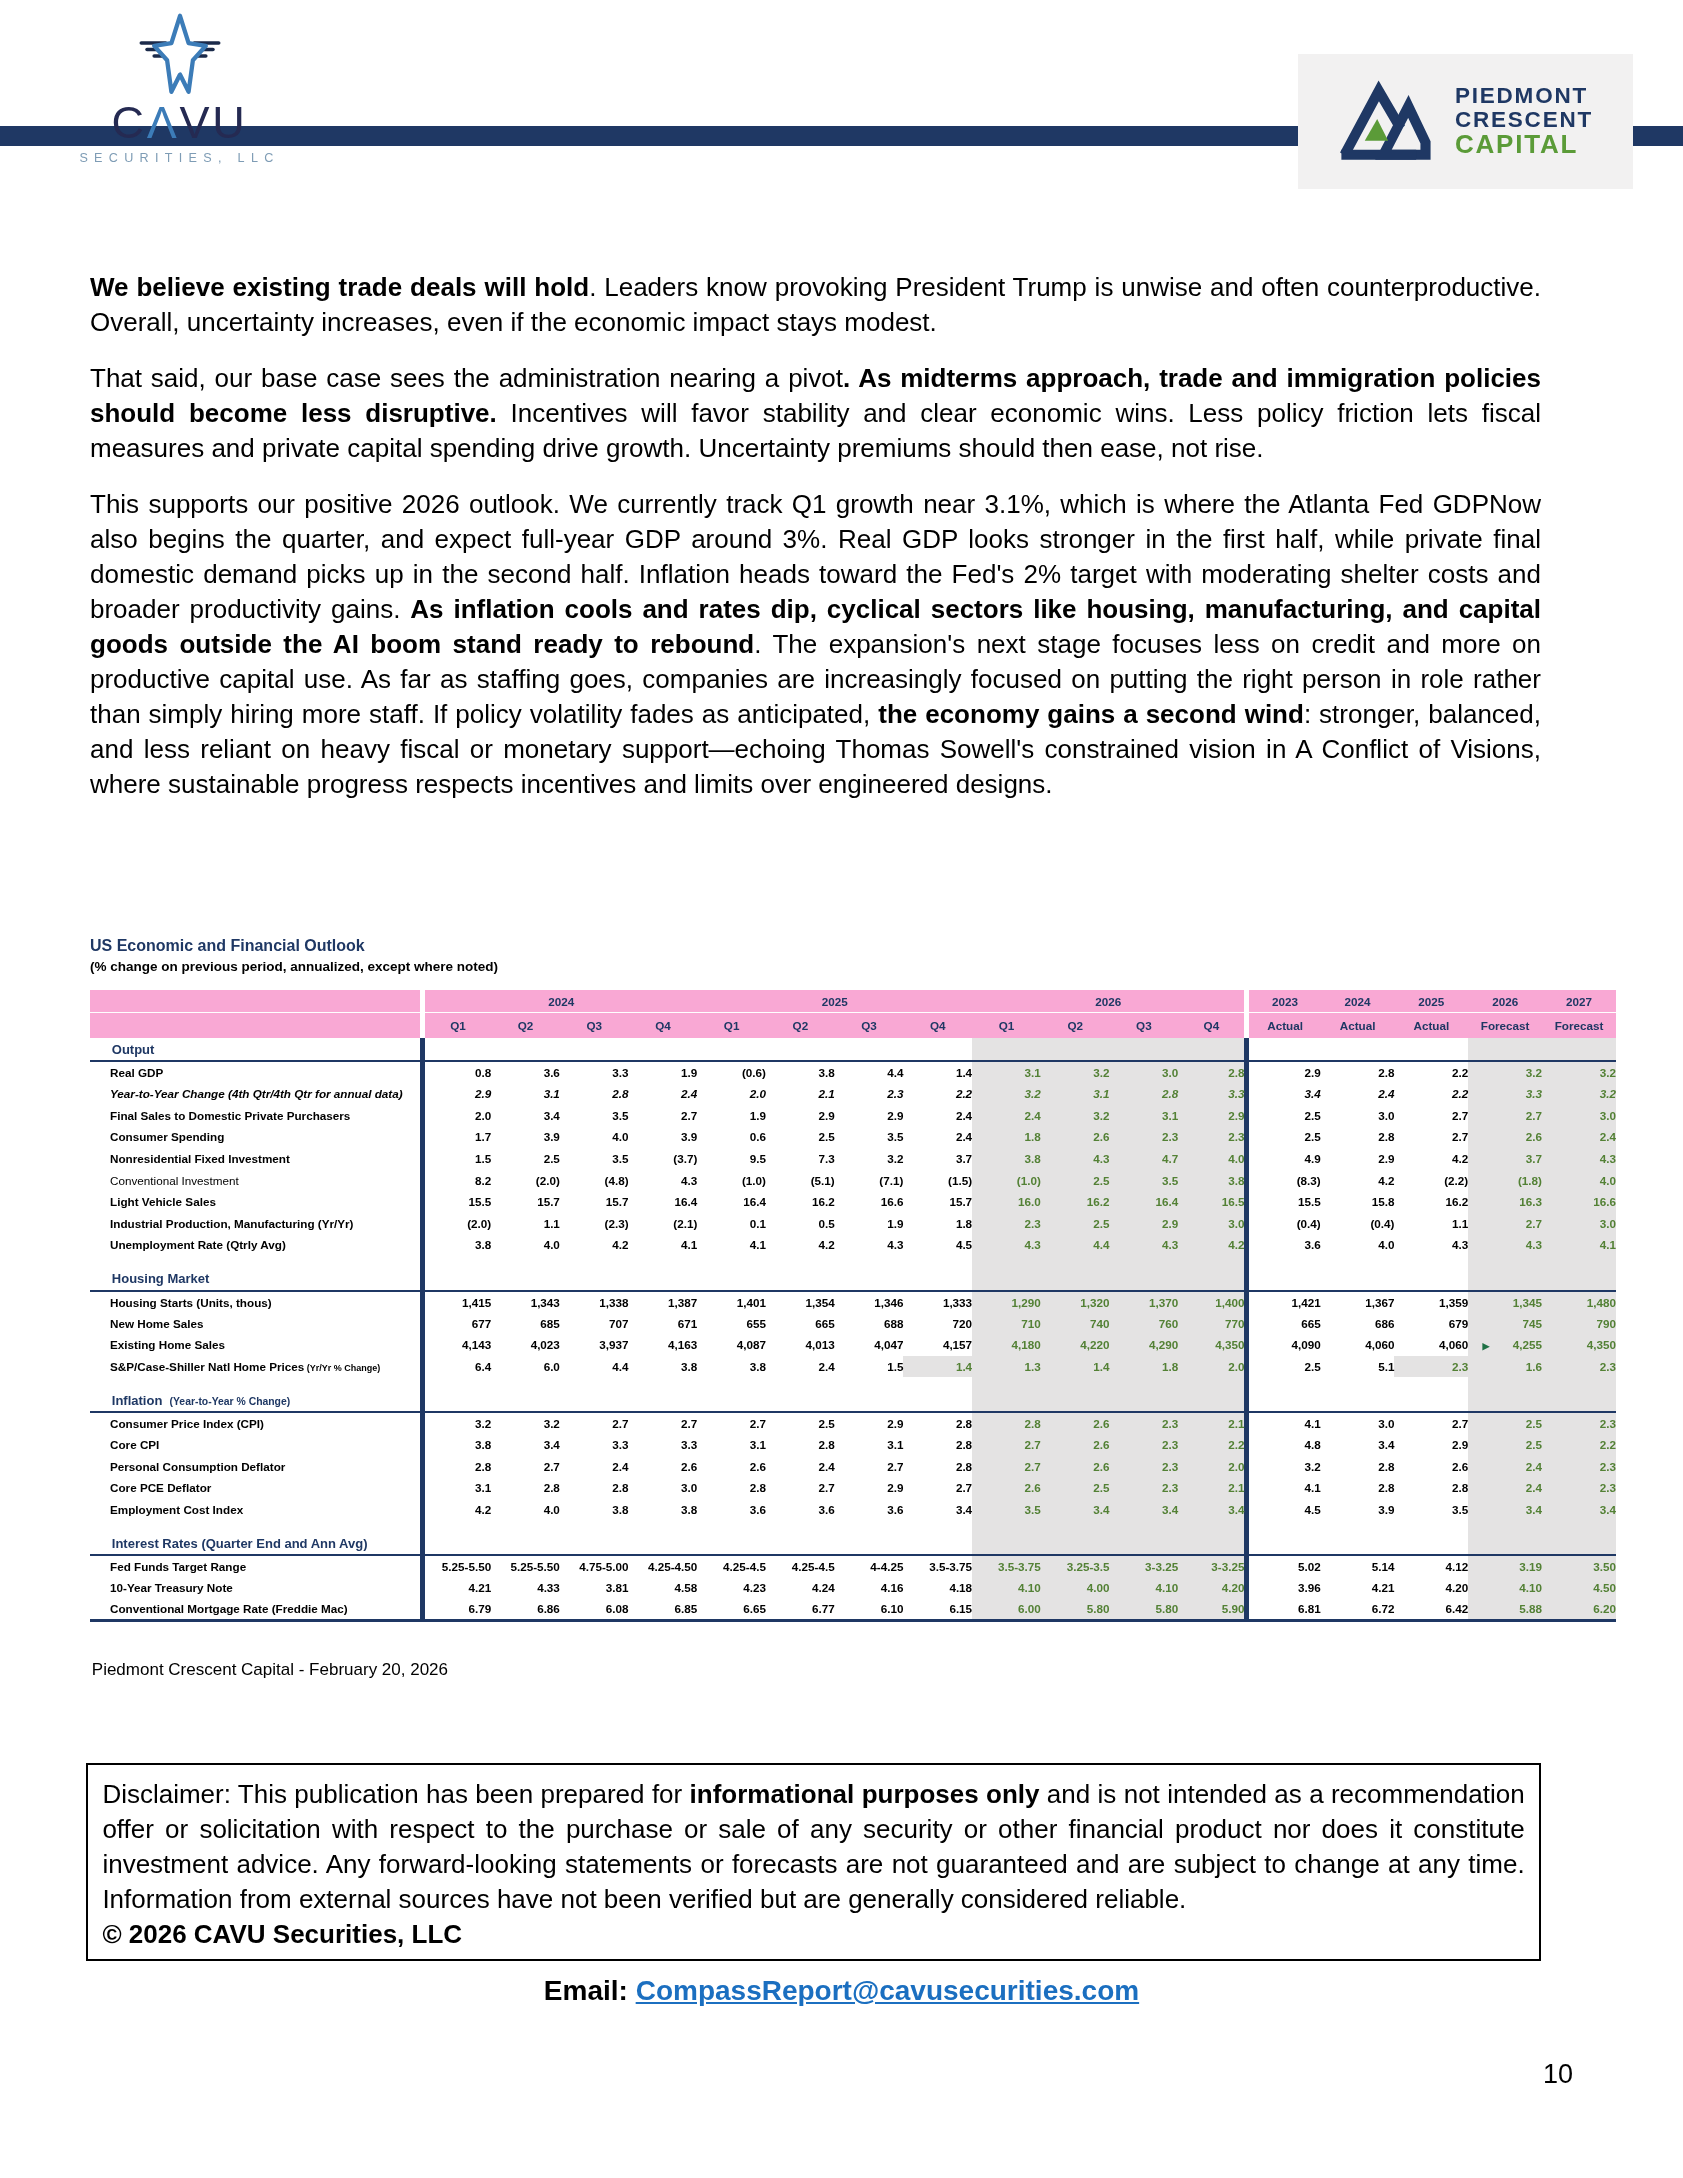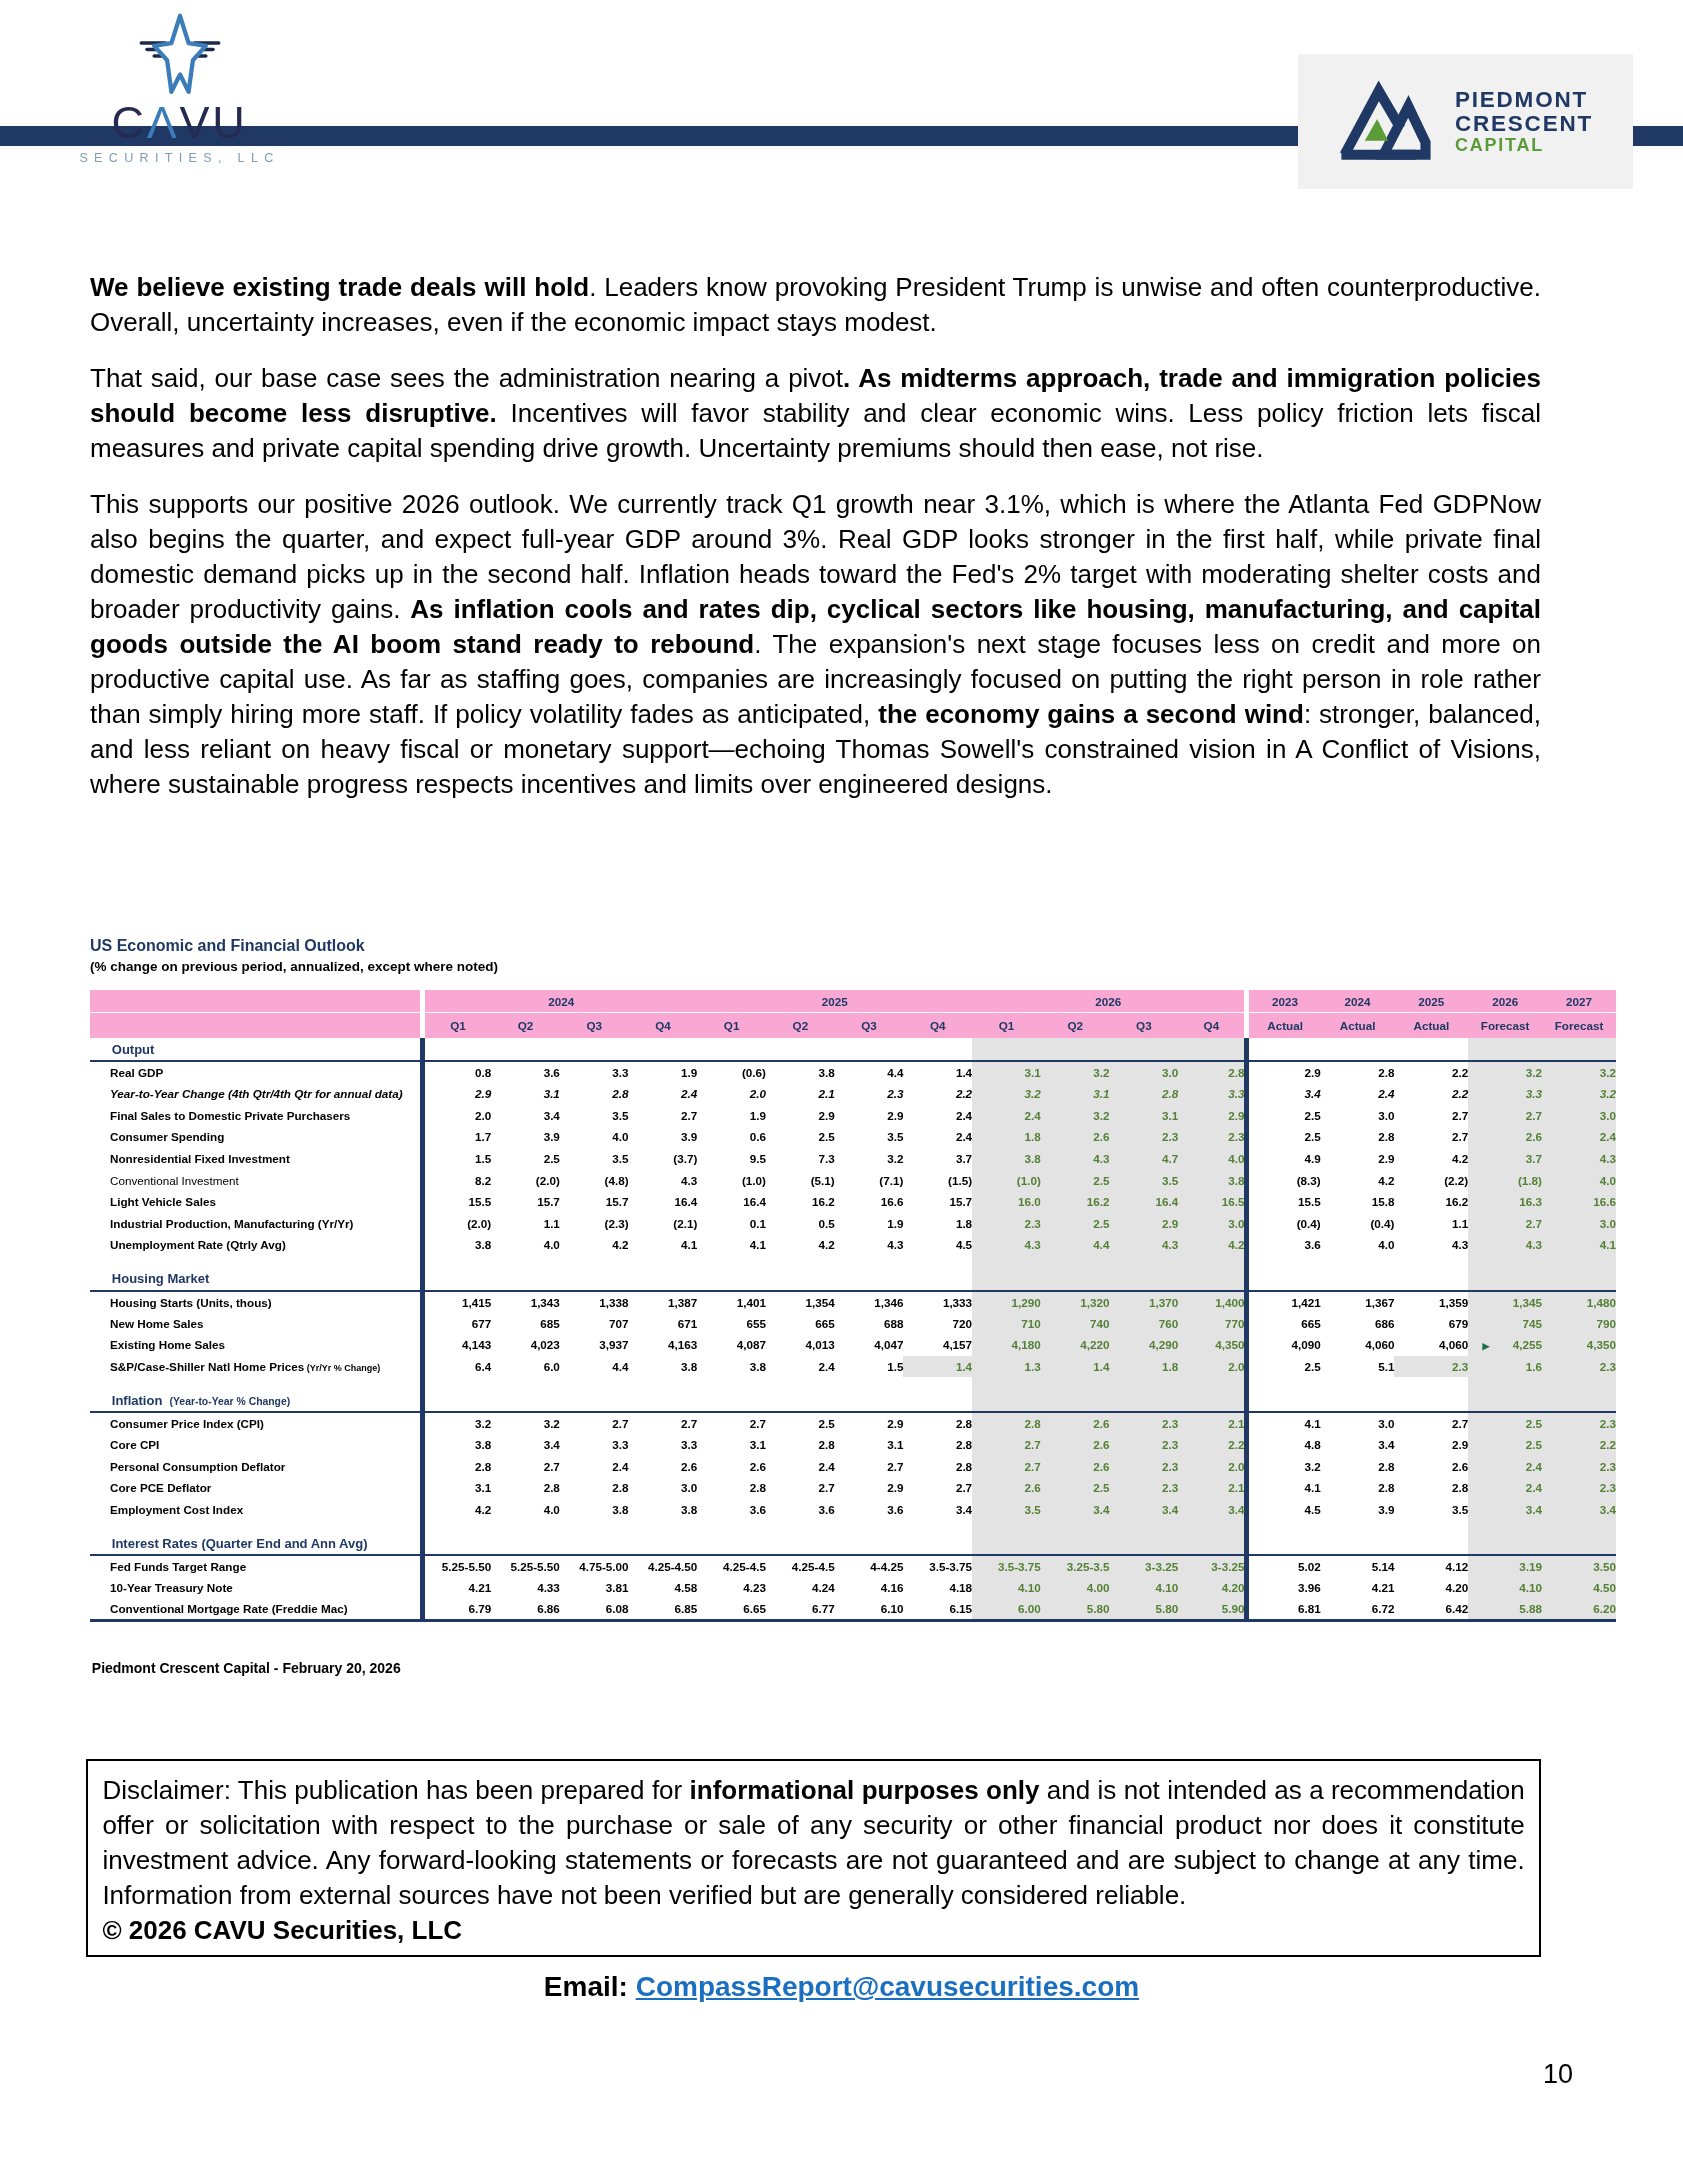--- a/index.html
+++ b/index.html
@@ -13,21 +13,21 @@
   
   .page-header { position:relative; height:126px; }
   .cavu-logo { position:absolute; left:76px; top:12.6px; width:207px; text-align:center; }
   .cavu-wordmark { font-size:45px; font-weight:400; letter-spacing:2.7px; color:#252a52; line-height:1; margin-top:1.8px; }
   .cavu-wordmark .lam { color:#3c7cb8; }
   .cavu-sub { font-size:12.6px; letter-spacing:6.3px; color:#7e9cb5; margin-top:5.4px;text-align:center; }
   .pcc-box { position:absolute; left:1298px; top:54px; width:335px; height:135px; background:#f2f1f1;
              display:flex; align-items:center; justify-content:center; gap:23px; }
   .pcc-text { line-height:1.05; font-weight:bold; letter-spacing:1.8px; }
   .pcc-text .l1,.pcc-text .l2 { color:#1F3864; font-size:22.5px; }
-  .pcc-text .l3 { color:#5b9b38; font-size:18px; }
+  .pcc-text .l3 { color:#5b9b38; font-size:26px; }
   .top-bar { height:20px; background:#1F3864; width:100%; }
 
   
   .main-text { padding:124px 142px 0 90px; }
   .para { font-size:26px; line-height:35px; text-align:justify; margin-bottom:21px; }
 
   
   .table-wrap { margin:135px 0 0 90px; width:1526px; }
   .tbl-title { color:#1F3864; font-weight:bold; font-size:16px; margin-bottom:3.6px; }
   .tbl-subtitle { font-weight:bold; font-size:13.5px; margin-bottom:16px; }
@@ -45,21 +45,21 @@
   tbody td.div-l { border-left:5.4px solid #1F3864; }
   tr.section-row td { border-bottom:2.3px solid #1F3864; height:23.4px; }
   .section-title { color:#1F3864; font-weight:bold; font-size:13px; padding-left:1.8px; }
   .section-sub { color:#1F3864; font-weight:bold; font-size:10.4px; padding-left:7.2px; }
   tr.spacer-row td { height:11.7px; }
   td.fc { background:#e4e3e3; color:#538135; }
   tr.style-italic td { font-style:italic; font-weight:bold; }
   tr.style-regular td.label-cell { font-weight:normal; }
   .lbl-small { font-size:9px; font-weight:bold; }
   .flag { color:#1e7145; font-size:9px; margin-right:23.4px; }
-  .tbl-footnote { font-weight:bold; font-size:14px; margin:38px 0 0 1.8px; }
+  .tbl-footnote { font-weight:normal; font-size:17px; margin:38px 0 0 1.8px; }
 
   
   .disclaimer-box { margin:83px 142px 0 86px; border:2.7px solid #000; padding:12.6px 14.4px 9px 14.4px; }
   .disclaimer-text { font-size:26px; line-height:35px; text-align:justify; }
   .copyright-line { font-size:26px; font-weight:bold; text-align:left; margin-top:1.8px; }
   .email-line { text-align:center; font-size:28px; font-weight:bold; margin-top:14.4px; }
   .email-line a { color:#1b6fc0; text-decoration:underline; font-weight:bold; }
   .page-number { position:absolute; right:110px; bottom:88px; font-size:27px; }
 </style>
 </head>

